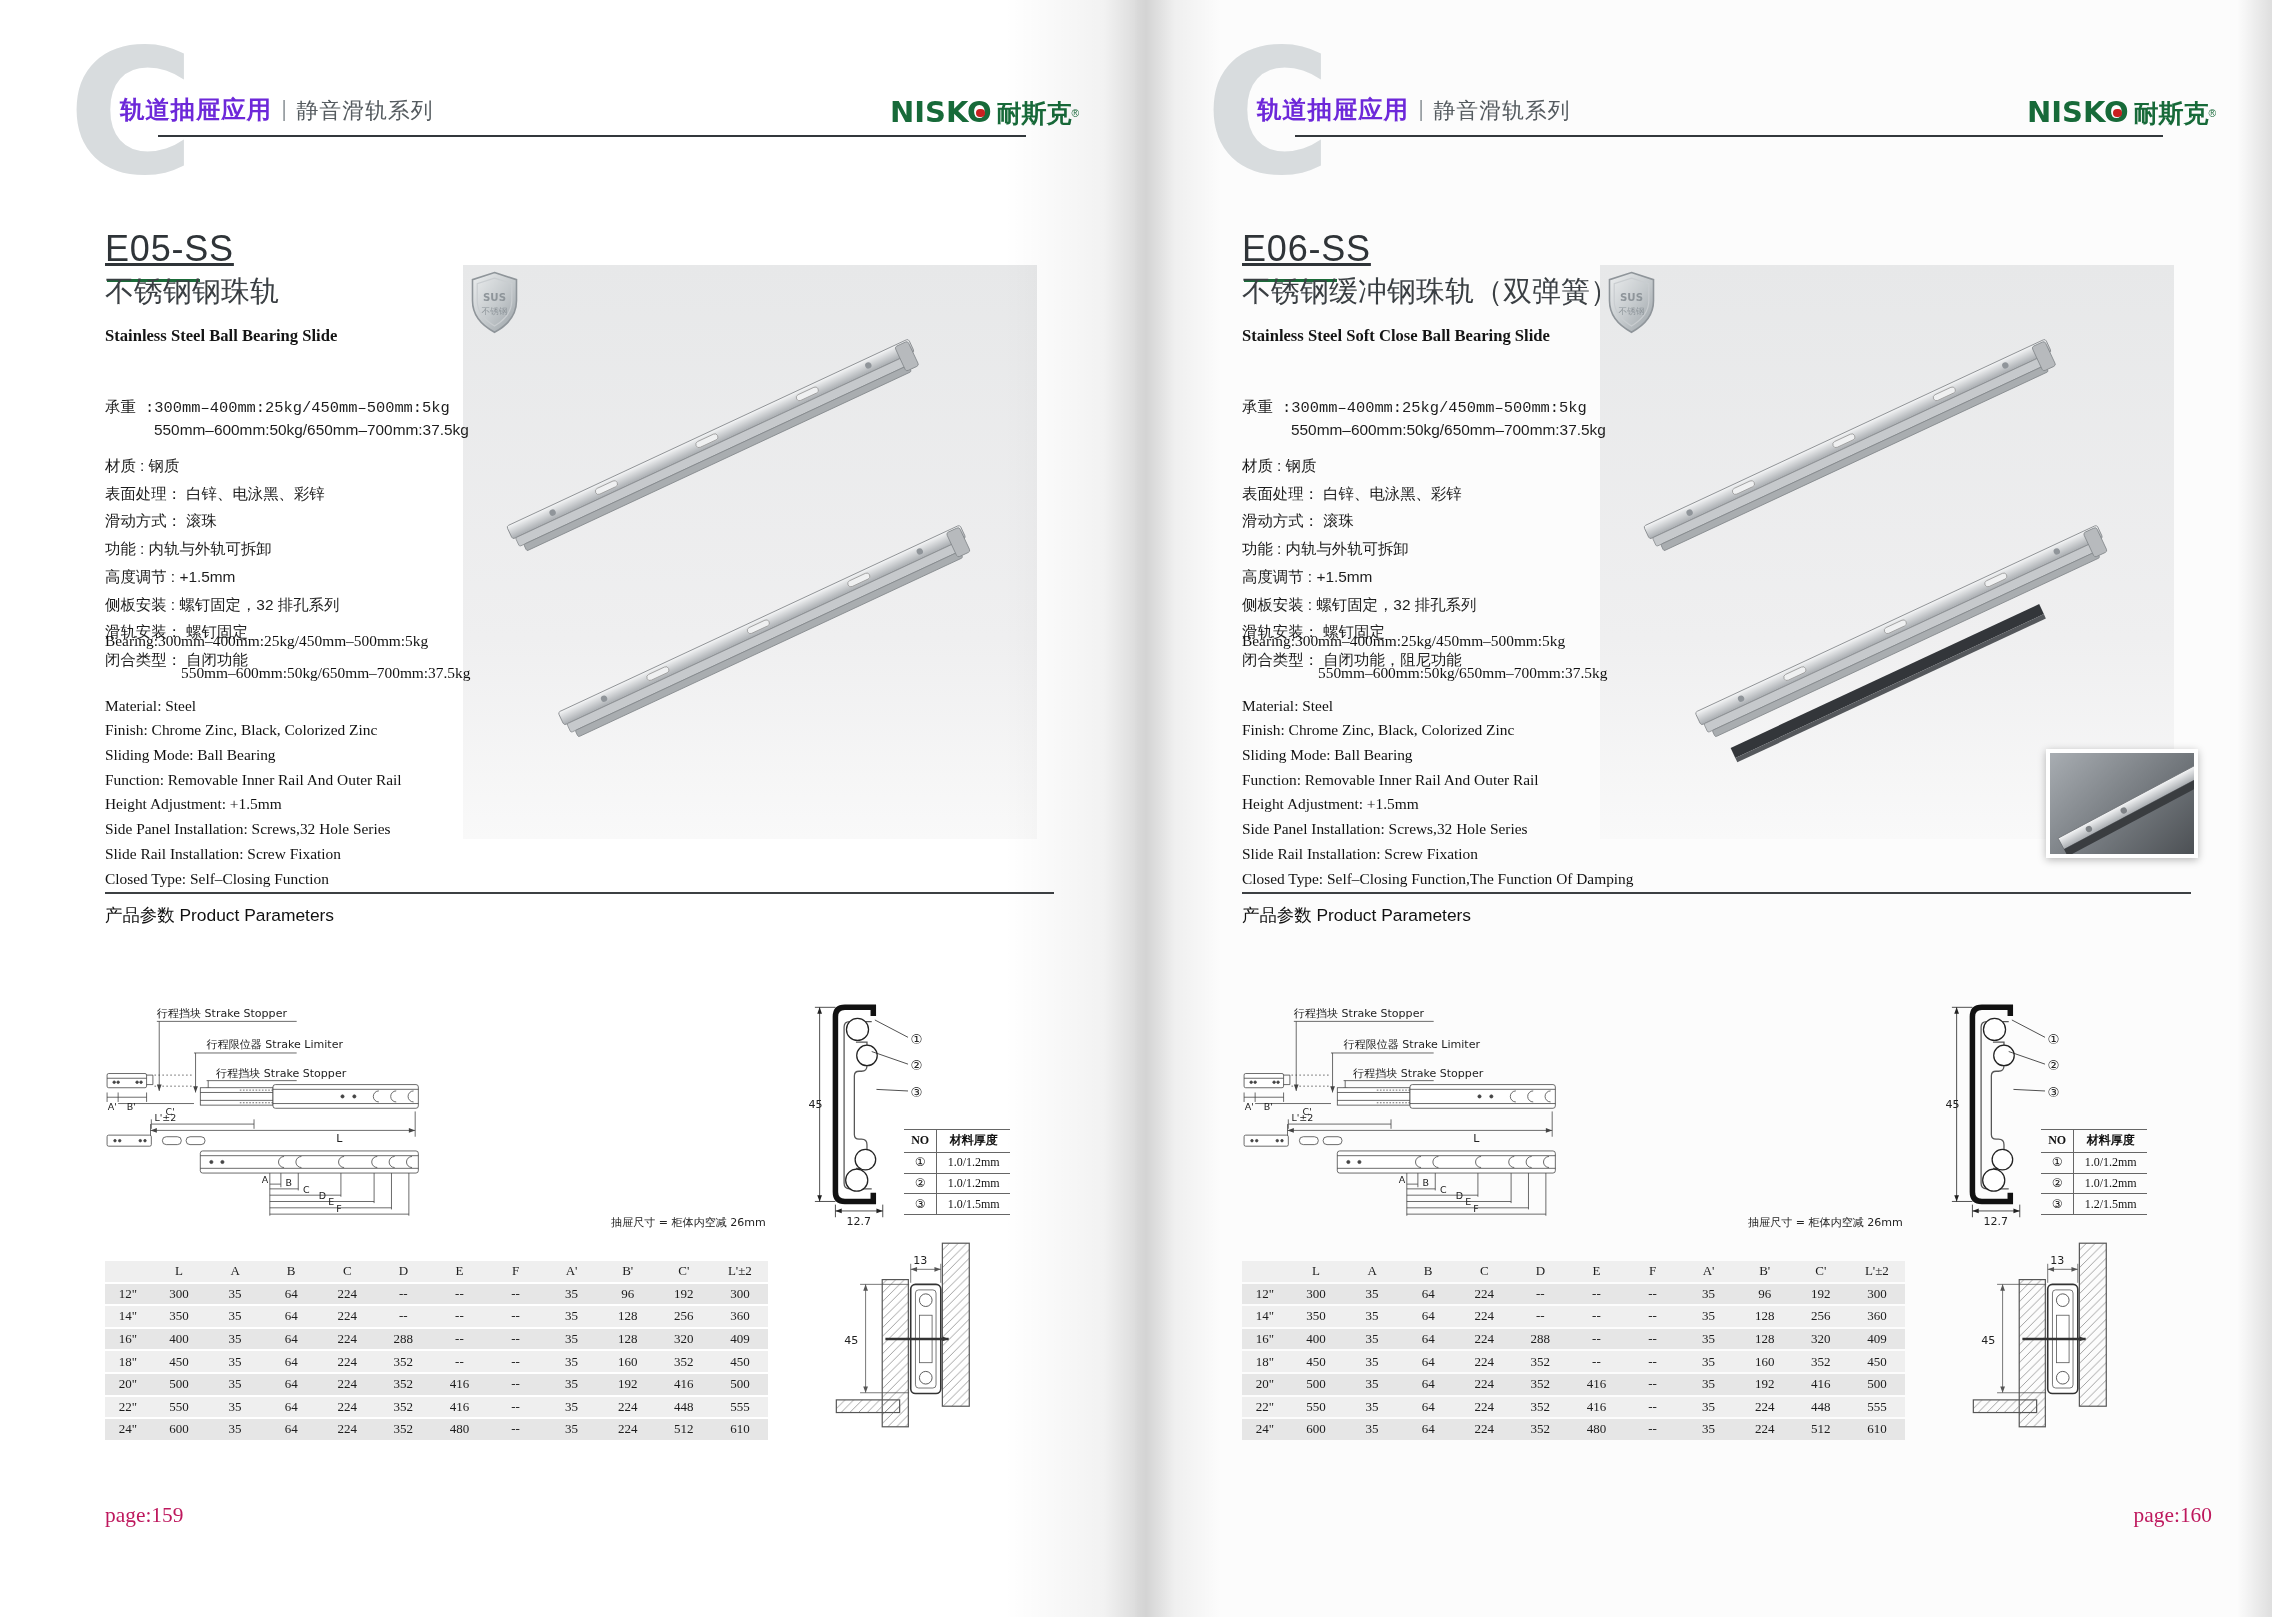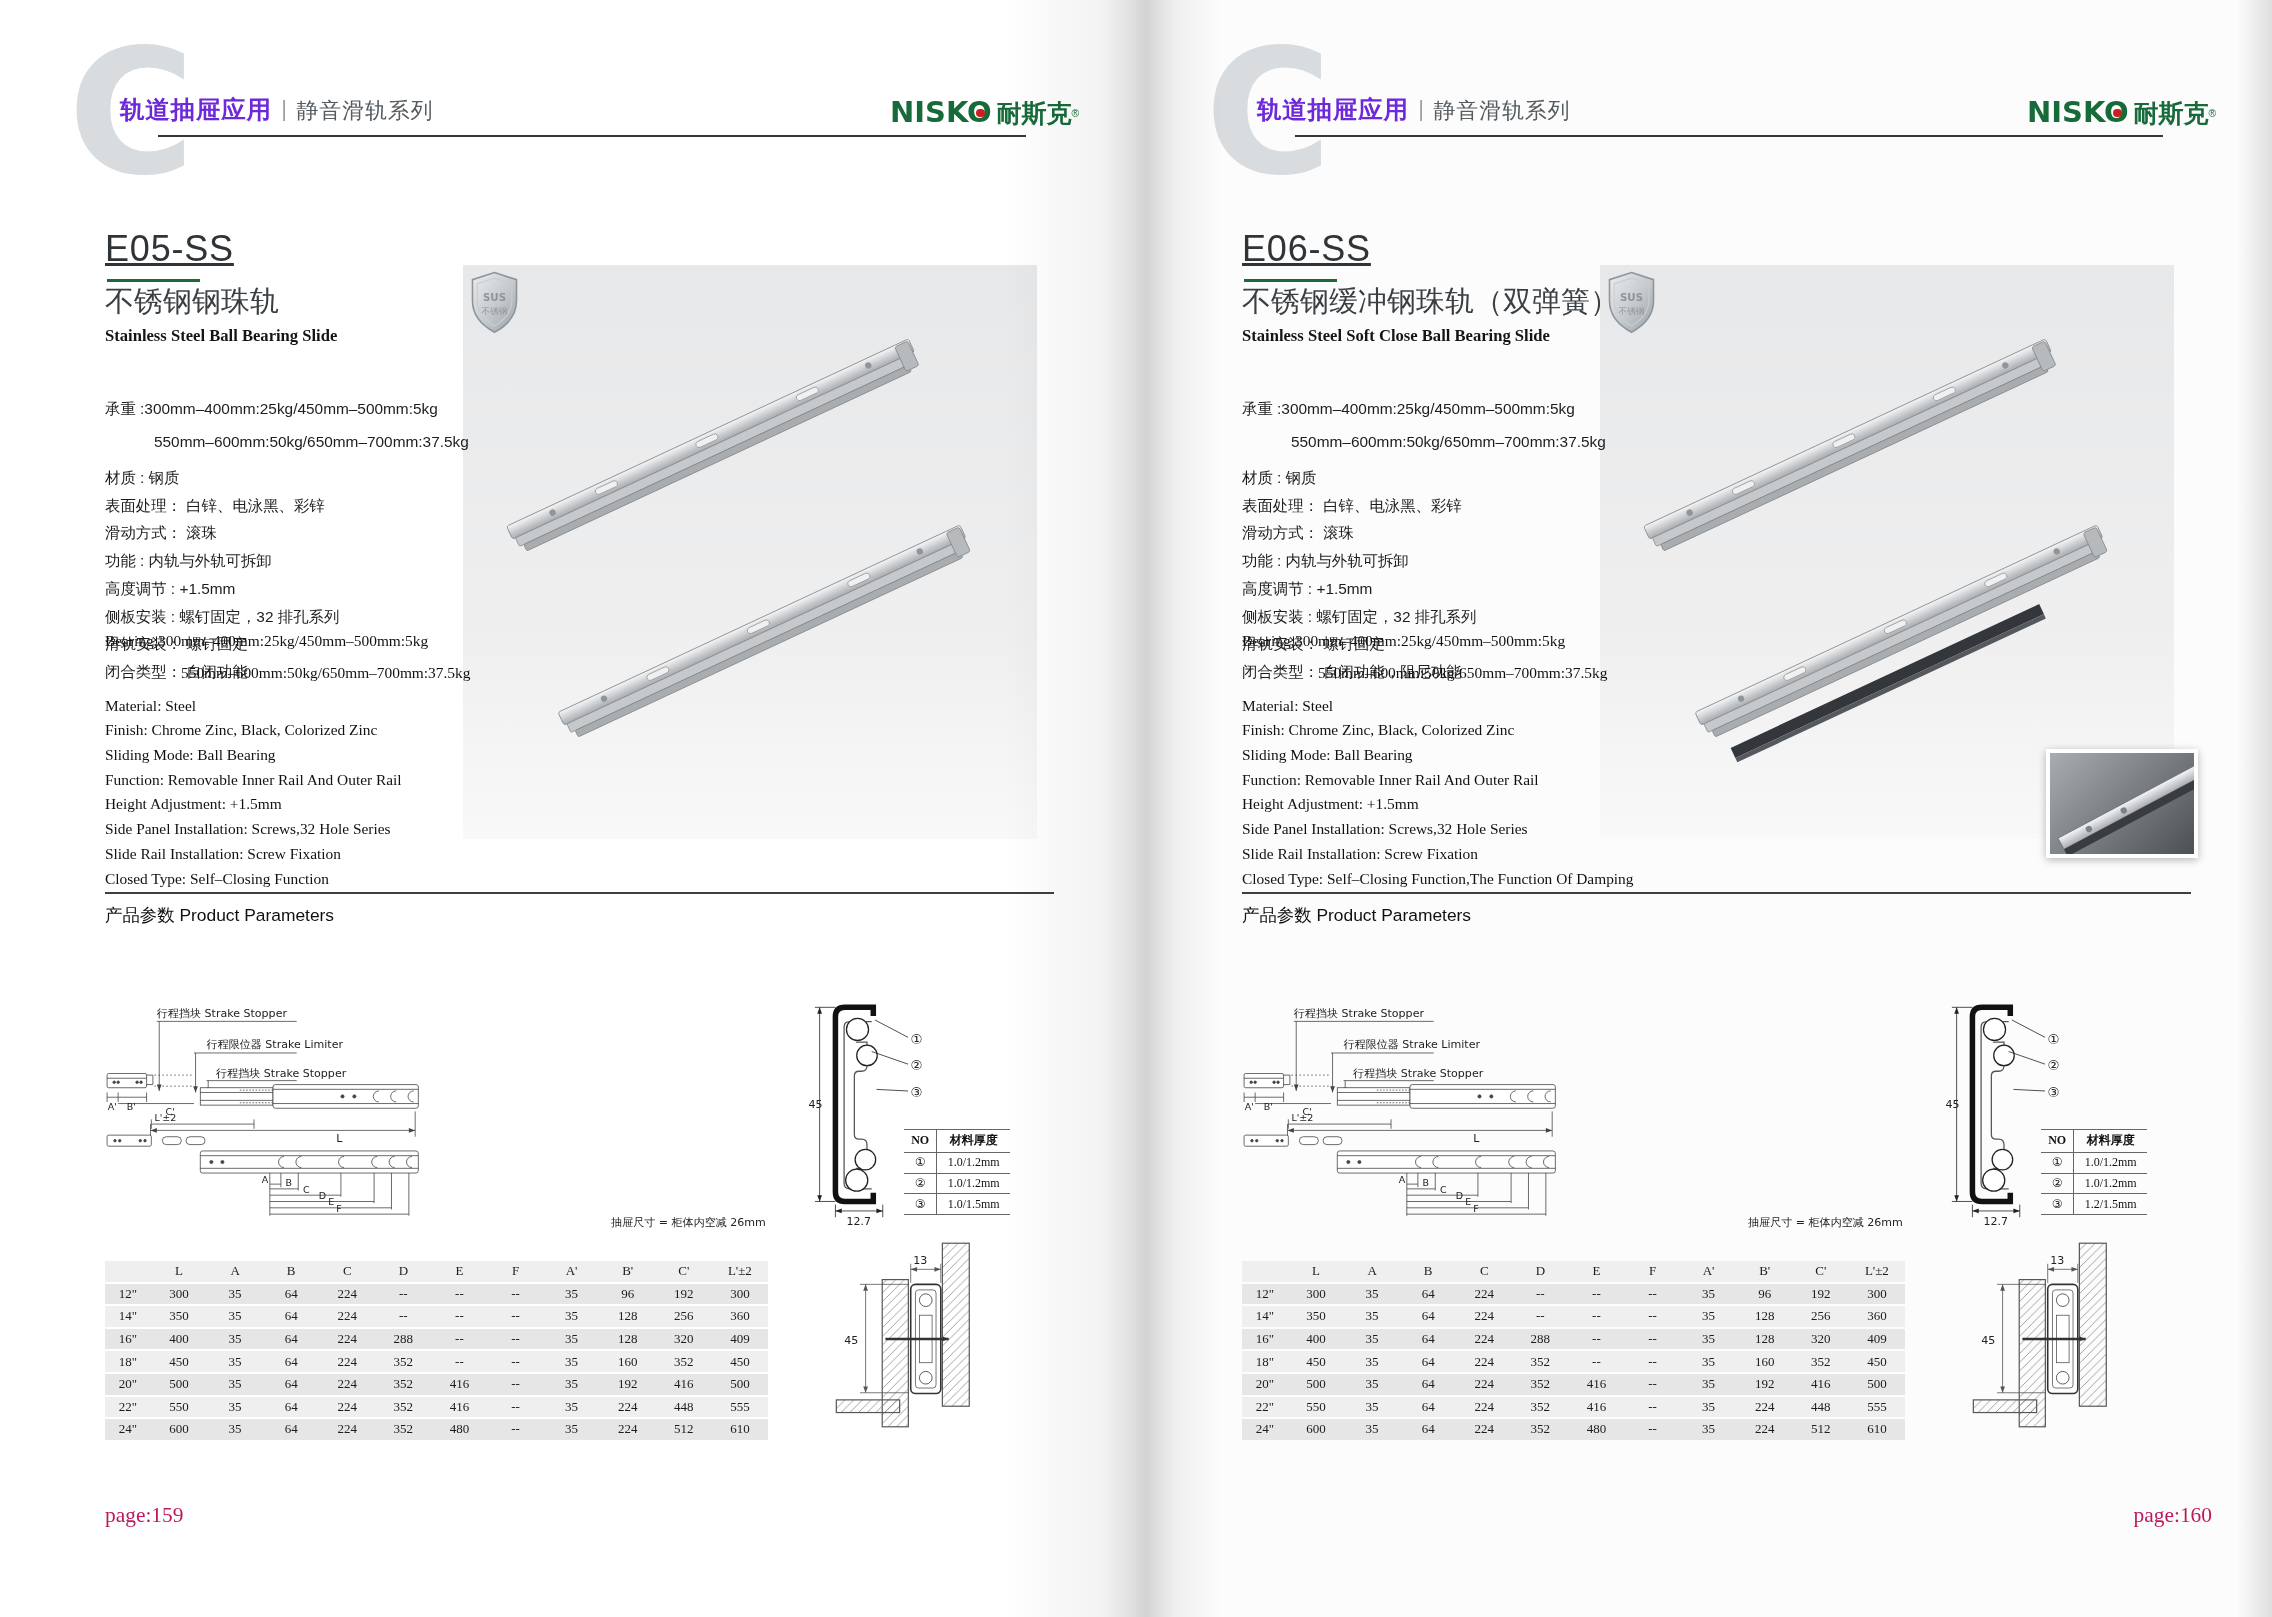--- a/index.html
+++ b/index.html
@@ -19,41 +19,41 @@
   .header-rule{position:absolute;left:158px;top:135px;width:868px;height:1.6px;background:#33383c;}
   .brand{position:absolute;left:890px;top:95px;white-space:nowrap;}
   .brand-latin{font-size:29px;font-weight:800;color:#176a39;letter-spacing:0px;font-family:"DejaVu Sans",sans-serif;}
   .brand-cn{font-size:25px;font-weight:bold;color:#176a39;margin-left:4.7px;}
   .brand-reg{font-size:10.3px;color:#176a39;vertical-align:super;}
   .brand-dot{position:absolute;left:86px;top:13.5px;width:8.7px;height:8.7px;border-radius:50%;background:#c92020;}
 
   
   .model-title{position:absolute;left:105px;top:228px;font-size:36px;color:#2f3438;letter-spacing:0.8px;text-decoration:underline;}
   .model-underline{position:absolute;left:107px;top:279px;width:93px;height:3.2px;background:#1b6b39;}
-  .name-zh{position:absolute;left:105px;top:282px;font-size:29px;color:#3a3f43;}
+  .name-zh{position:absolute;left:105px;top:272px;font-size:29px;color:#3a3f43;}
   .name-en{position:absolute;left:105px;top:326px;font-size:16.6px;font-weight:bold;
            font-family:"Liberation Serif",serif;color:#141414;}
 
   .photo-box{position:absolute;left:463px;top:265px;width:574px;height:574px;
              background:linear-gradient(180deg,#e7e8e9 0%,#efeff0 65%,#f9f9f9 100%);}
   .photo-svg{position:absolute;left:0;top:0;}
   .badge-svg{position:absolute;left:469px;top:271px;}
   .badge-t1{font-size:13px;font-weight:bold;fill:#8e959a;}
   .badge-t2{font-size:11px;fill:#8e959a;}
   .inset-photo{position:absolute;left:909px;top:749px;width:144px;height:101px;
                border:4px solid #fff;box-shadow:0 1.6px 8px rgba(0,0,0,.28);
                background:linear-gradient(135deg,#a8adb2 0%,#70757a 60%,#4c5054 100%);overflow:hidden;}
 
   
   .specs{position:absolute;left:105px;white-space:nowrap;}
   .specs-zh{top:398px;font-size:15.4px;color:#1d1d1d;line-height:21.4px;}
   .specs-en{top:631px;font-size:15.4px;color:#111;line-height:20px;font-family:"Liberation Serif",serif;}
   .specs .line{height:inherit;}
   .specs-zh .line{margin-bottom:6.3px;}
-  .specs-zh .line:nth-child(1){margin-bottom:12px;}
+  .specs-zh .line:nth-child(1){margin-bottom:0;font-family:Liberation Mono, monospace;}
   .specs-zh .line:nth-child(2){padding-left:49px;margin-bottom:14.2px;}
   .specs-en .line{margin-bottom:4.7px;}
   .specs-en .line:nth-child(1){margin-bottom:12px;}
   .specs-en .line:nth-child(2){padding-left:76px;margin-bottom:12.7px;}
 
   
   .section-rule{position:absolute;left:105px;top:892px;width:949px;height:1.6px;background:#3c4043;}
   .section-title{position:absolute;left:105px;top:903px;font-size:17.4px;color:#101010;}
 
   

